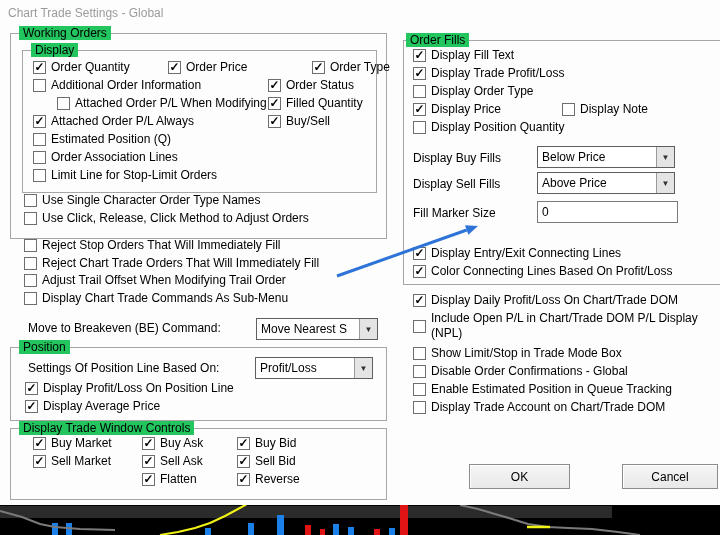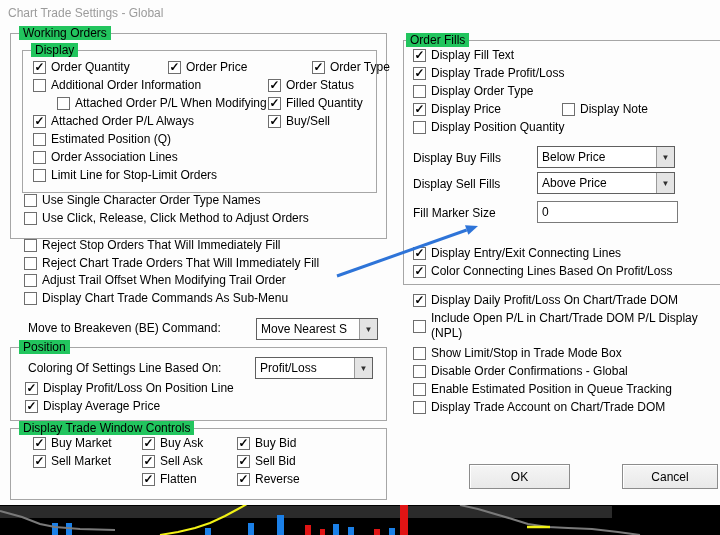--- a/index.html
+++ b/index.html
@@ -119,21 +119,21 @@
 
   <div class="flabel" style="left:28px;top:321px;">Move to Breakeven (BE) Command:</div>
   <div class="combo" style="left:256px;top:318px;width:122px;">
     <span class="combo-text">Move Nearest S</span>
     <span class="combo-btn">▼</span>
   </div>
 
   <div class="group" style="left:10px;top:347px;width:375px;height:72px;">
     <span class="group-label">Position</span>
   </div>
-  <div class="flabel" style="left:28px;top:361px;">Coloring Of Settings Line Based On:</div>
+  <div class="flabel" style="left:28px;top:361px;">Settings Of Position Line Based On:</div>
   <div class="combo" style="left:255px;top:357px;width:118px;">
     <span class="combo-text">Profit/Loss</span>
     <span class="combo-btn">▼</span>
   </div>
   <div class="check" style="left:25px;top:382px;">
     <span class="box checked"></span>
     <span class="lbl">Display Profit/Loss On Position Line</span>
   </div>
   <div class="check" style="left:25px;top:400px;">
     <span class="box checked"></span>

